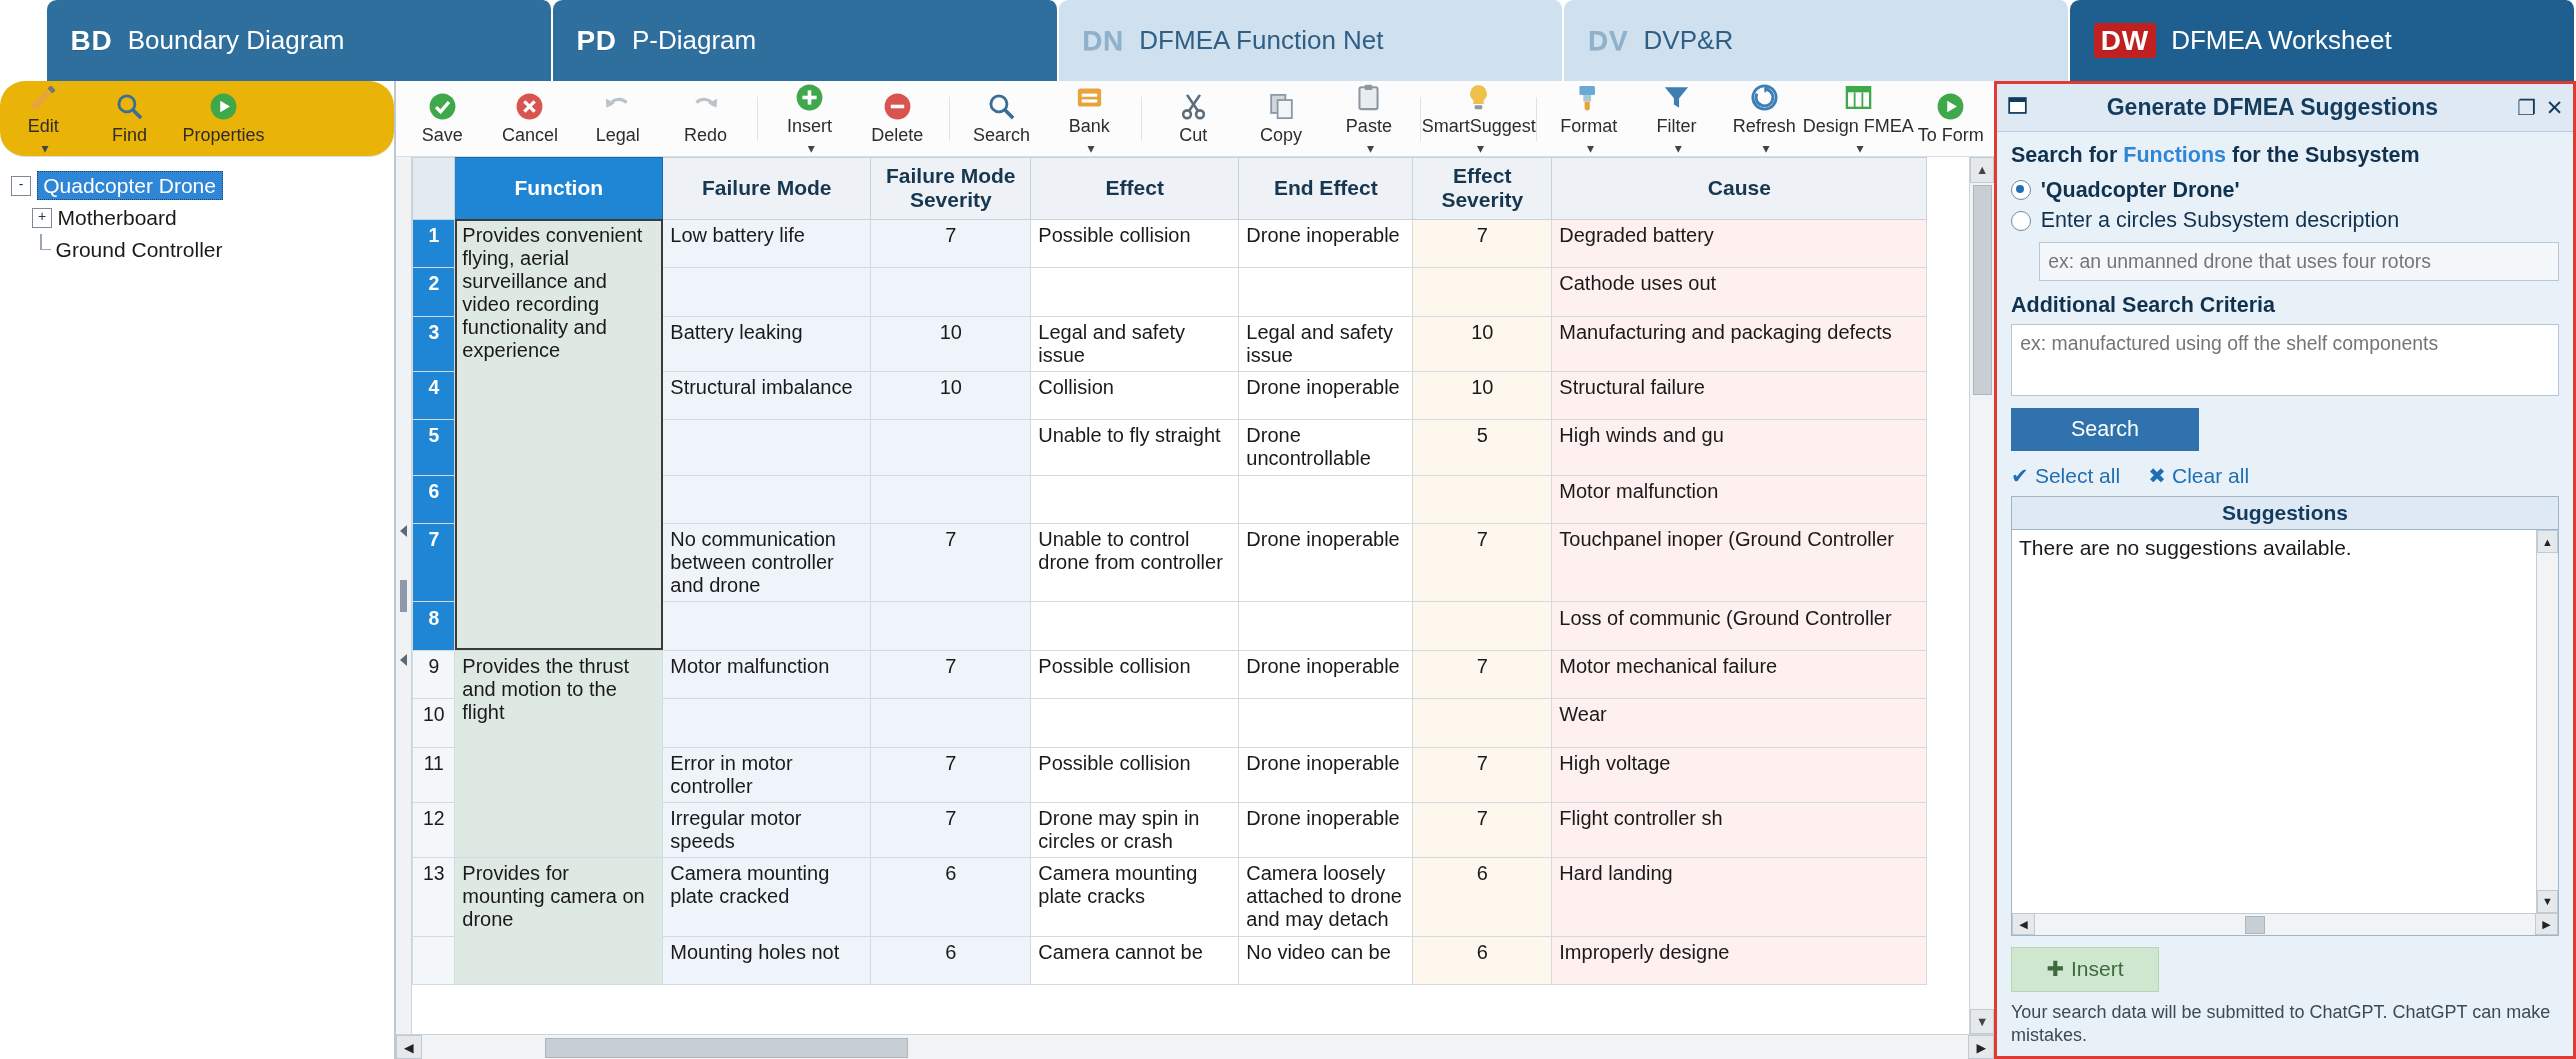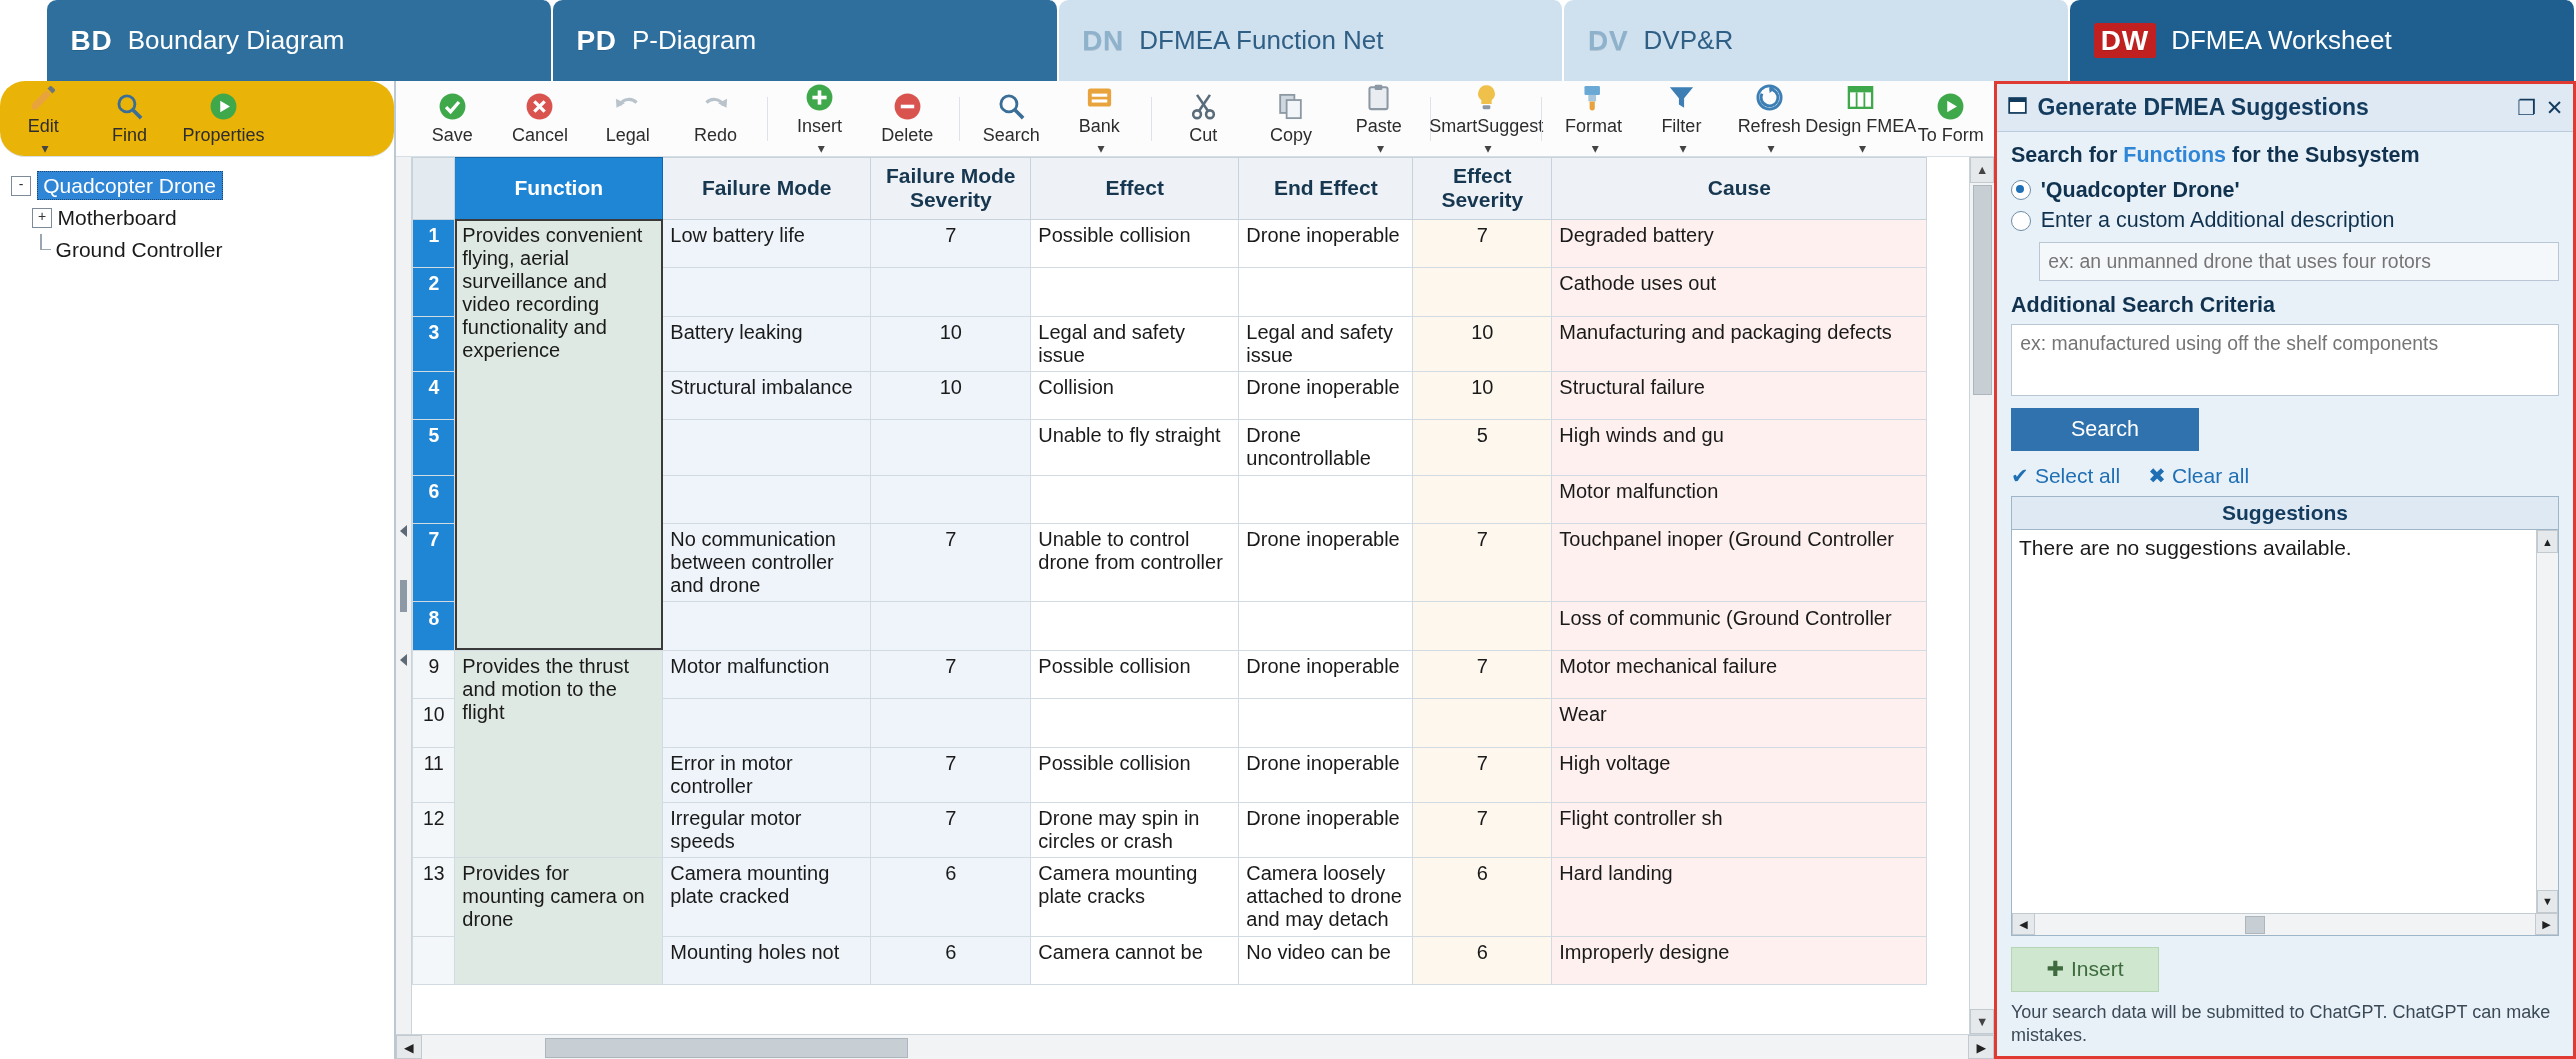--- a/index.html
+++ b/index.html
@@ -170,21 +170,21 @@
     flex-direction: column;
     min-width: 0;
     background: #ffffff;
   }
   .grid-toolbar {
     height: 75px;
     display: flex;
     align-items: center;
     border-bottom: 1.4px solid #d7dfe6;
     background: #fcfcfc;
-    padding-left: 13px;
+    padding-left: 3px;
     gap: 1.4px;
   }
   .tb-sep {
     width: 1.4px;
     height: 44px;
     background: #dde3e9;
     margin: 0 7px;
   }
   .tb-spacer { flex: 1 1 auto; }
 
@@ -351,20 +351,21 @@
     height: 47px;
     background: #dfe9f3;
     border-bottom: 1.4px solid #b9cbdc;
     display: flex;
     align-items: center;
     gap: 9.7px;
     padding: 0 9.7px;
   }
   .rp-title .t-text {
     flex: 1 1 auto;
+    text-align: center;
     font-size: 23px;
     font-weight: bold;
     color: #123b5e;
   }
   .rp-title .t-ico { color: #123b5e; font-size: 21px; cursor: pointer; }
   .rp-body {
     flex: 1 1 auto;
     padding: 11px 14px 4.2px 14px;
     display: flex;
     flex-direction: column;
@@ -986,21 +987,21 @@
           <span class="accent">Functions</span>
           <span>for the Subsystem</span>
         </div>
 
         <div class="radio-row">
           <span class="radio on"></span>
           <b>'Quadcopter Drone'</b>
         </div>
         <div class="radio-row">
           <span class="radio"></span>
-          <span>Enter a custom Additional description</span>
+          <span>Enter a circles Subsystem description</span>
         </div>
         <input class="txt-input indent" type="text" placeholder="ex: an unmanned drone that uses four rotors" style="">
 
         <div class="rp-sub">Additional Search Criteria</div>
         <textarea class="crit" placeholder="ex: manufactured using off the shelf components" style=""></textarea>
 
         <button class="search-btn">Search</button>
 
         <div class="sel-row">
           <a>

